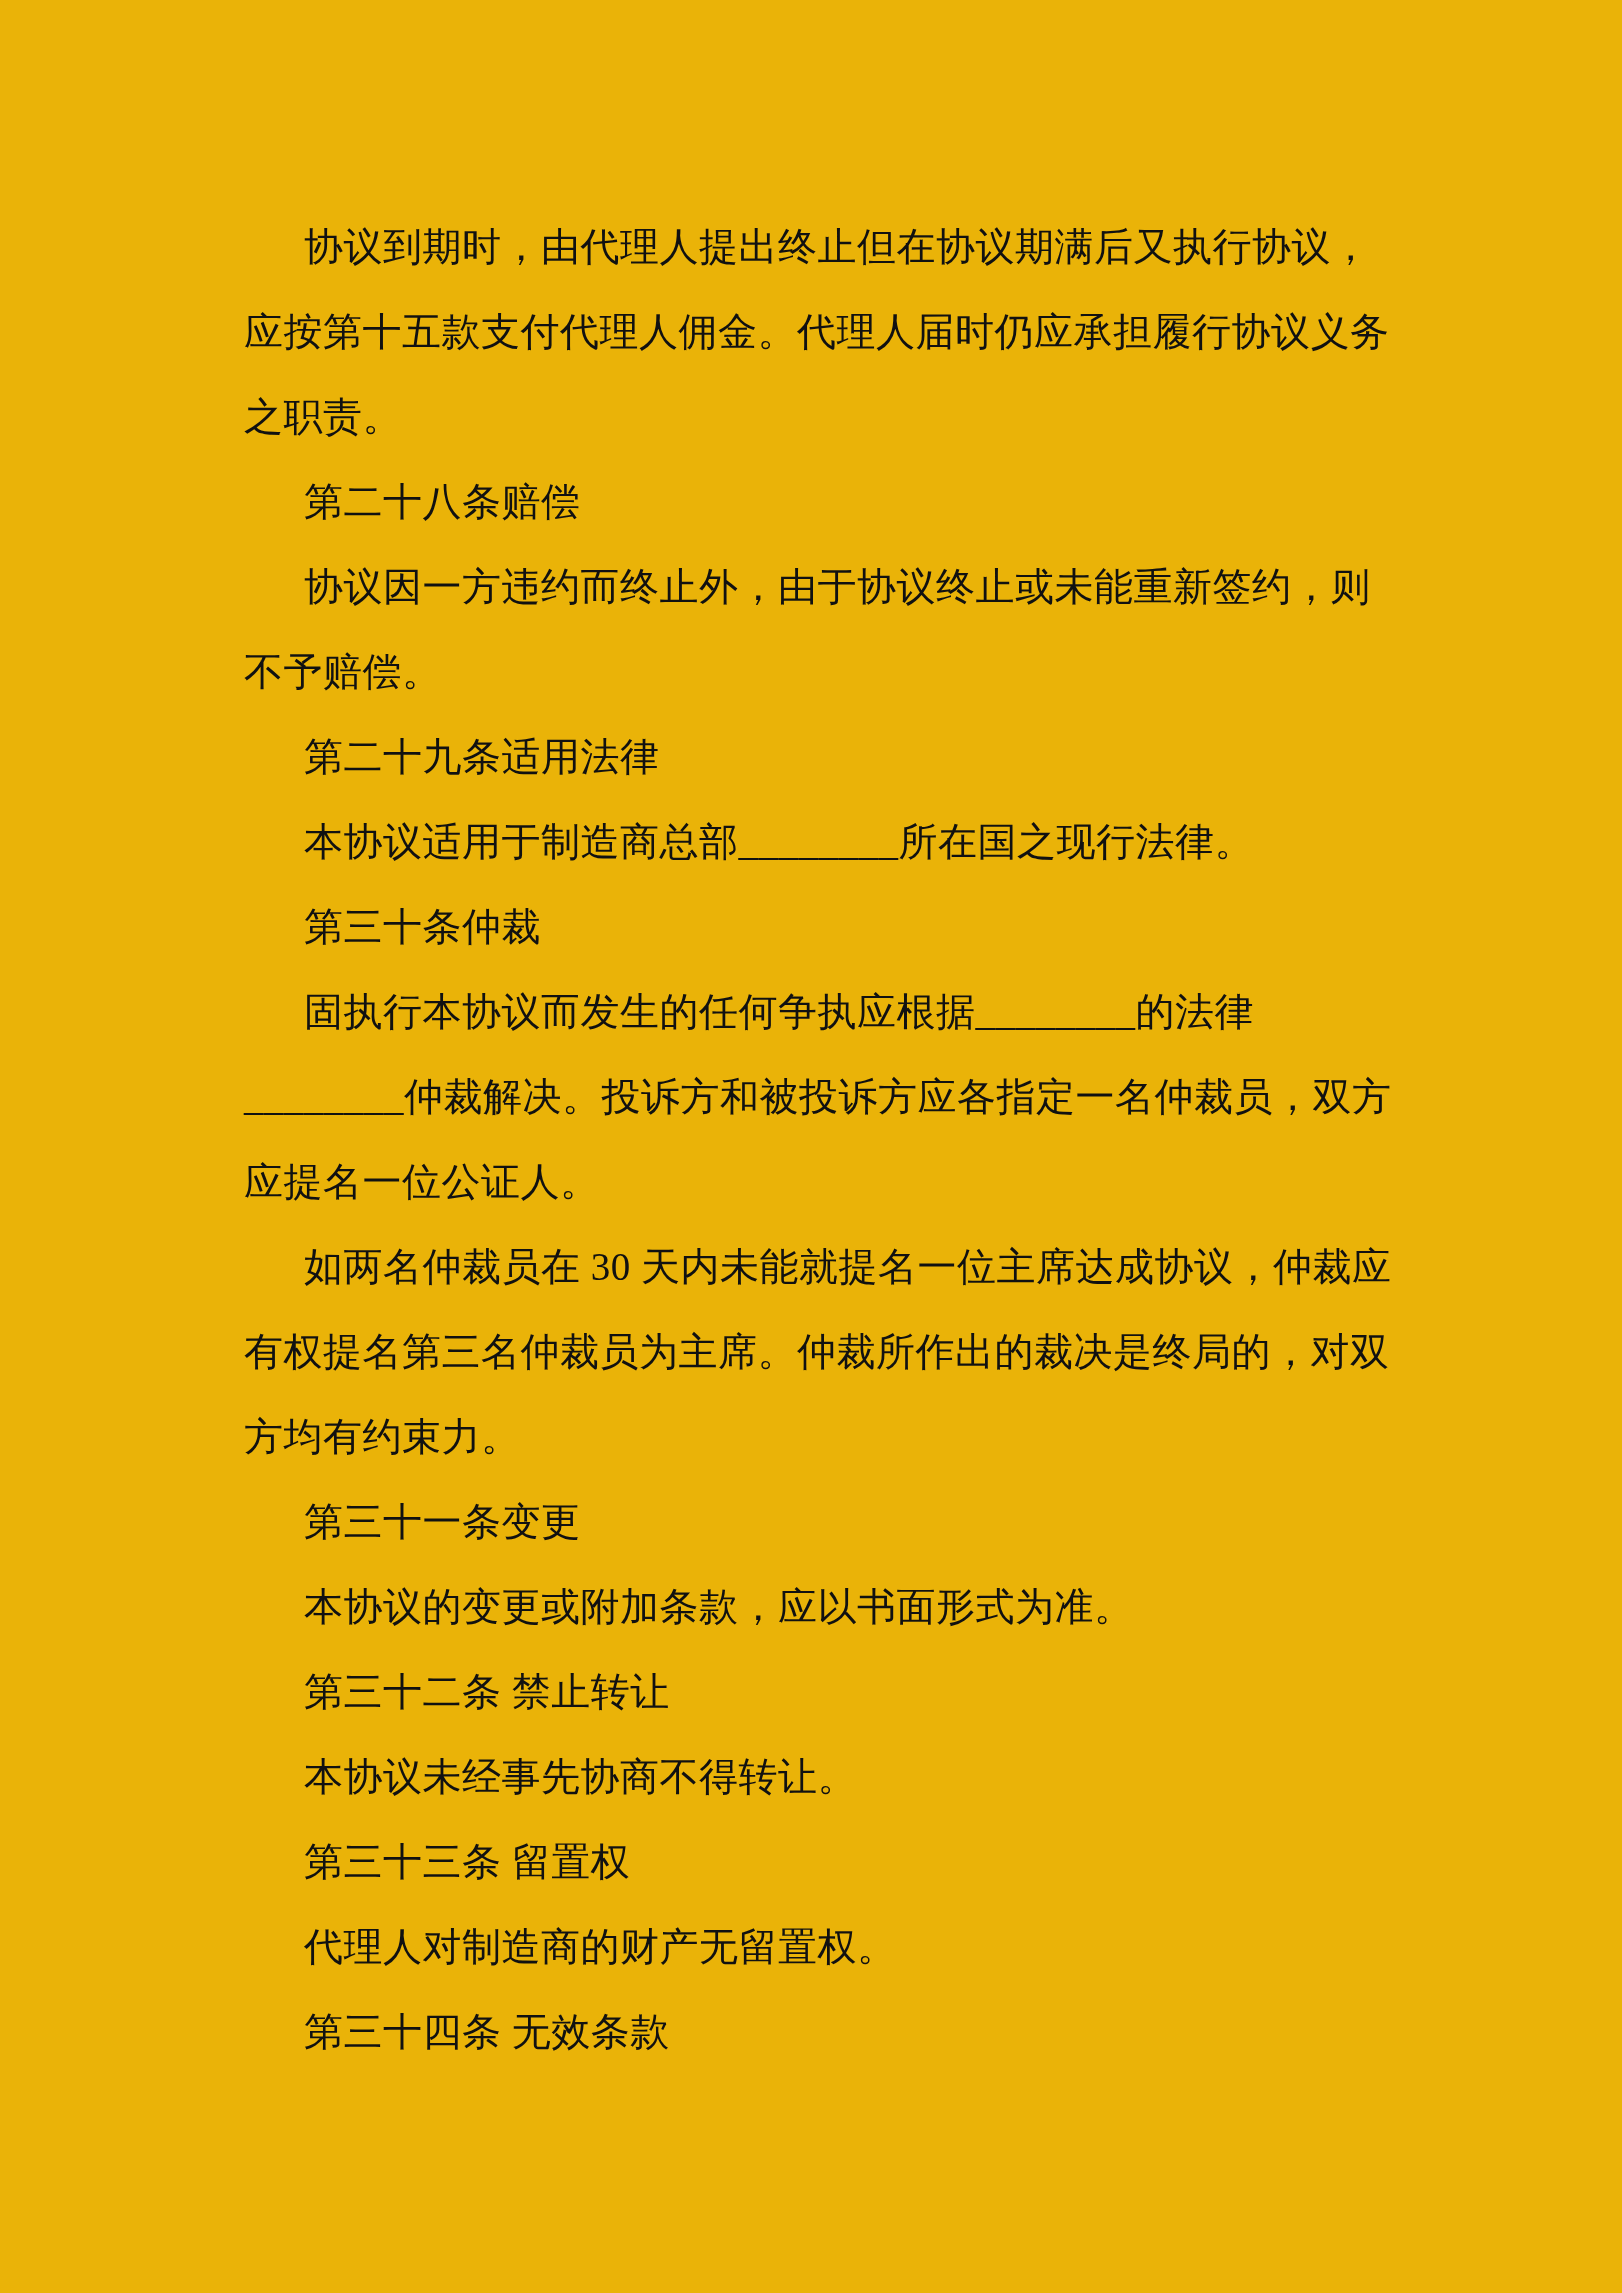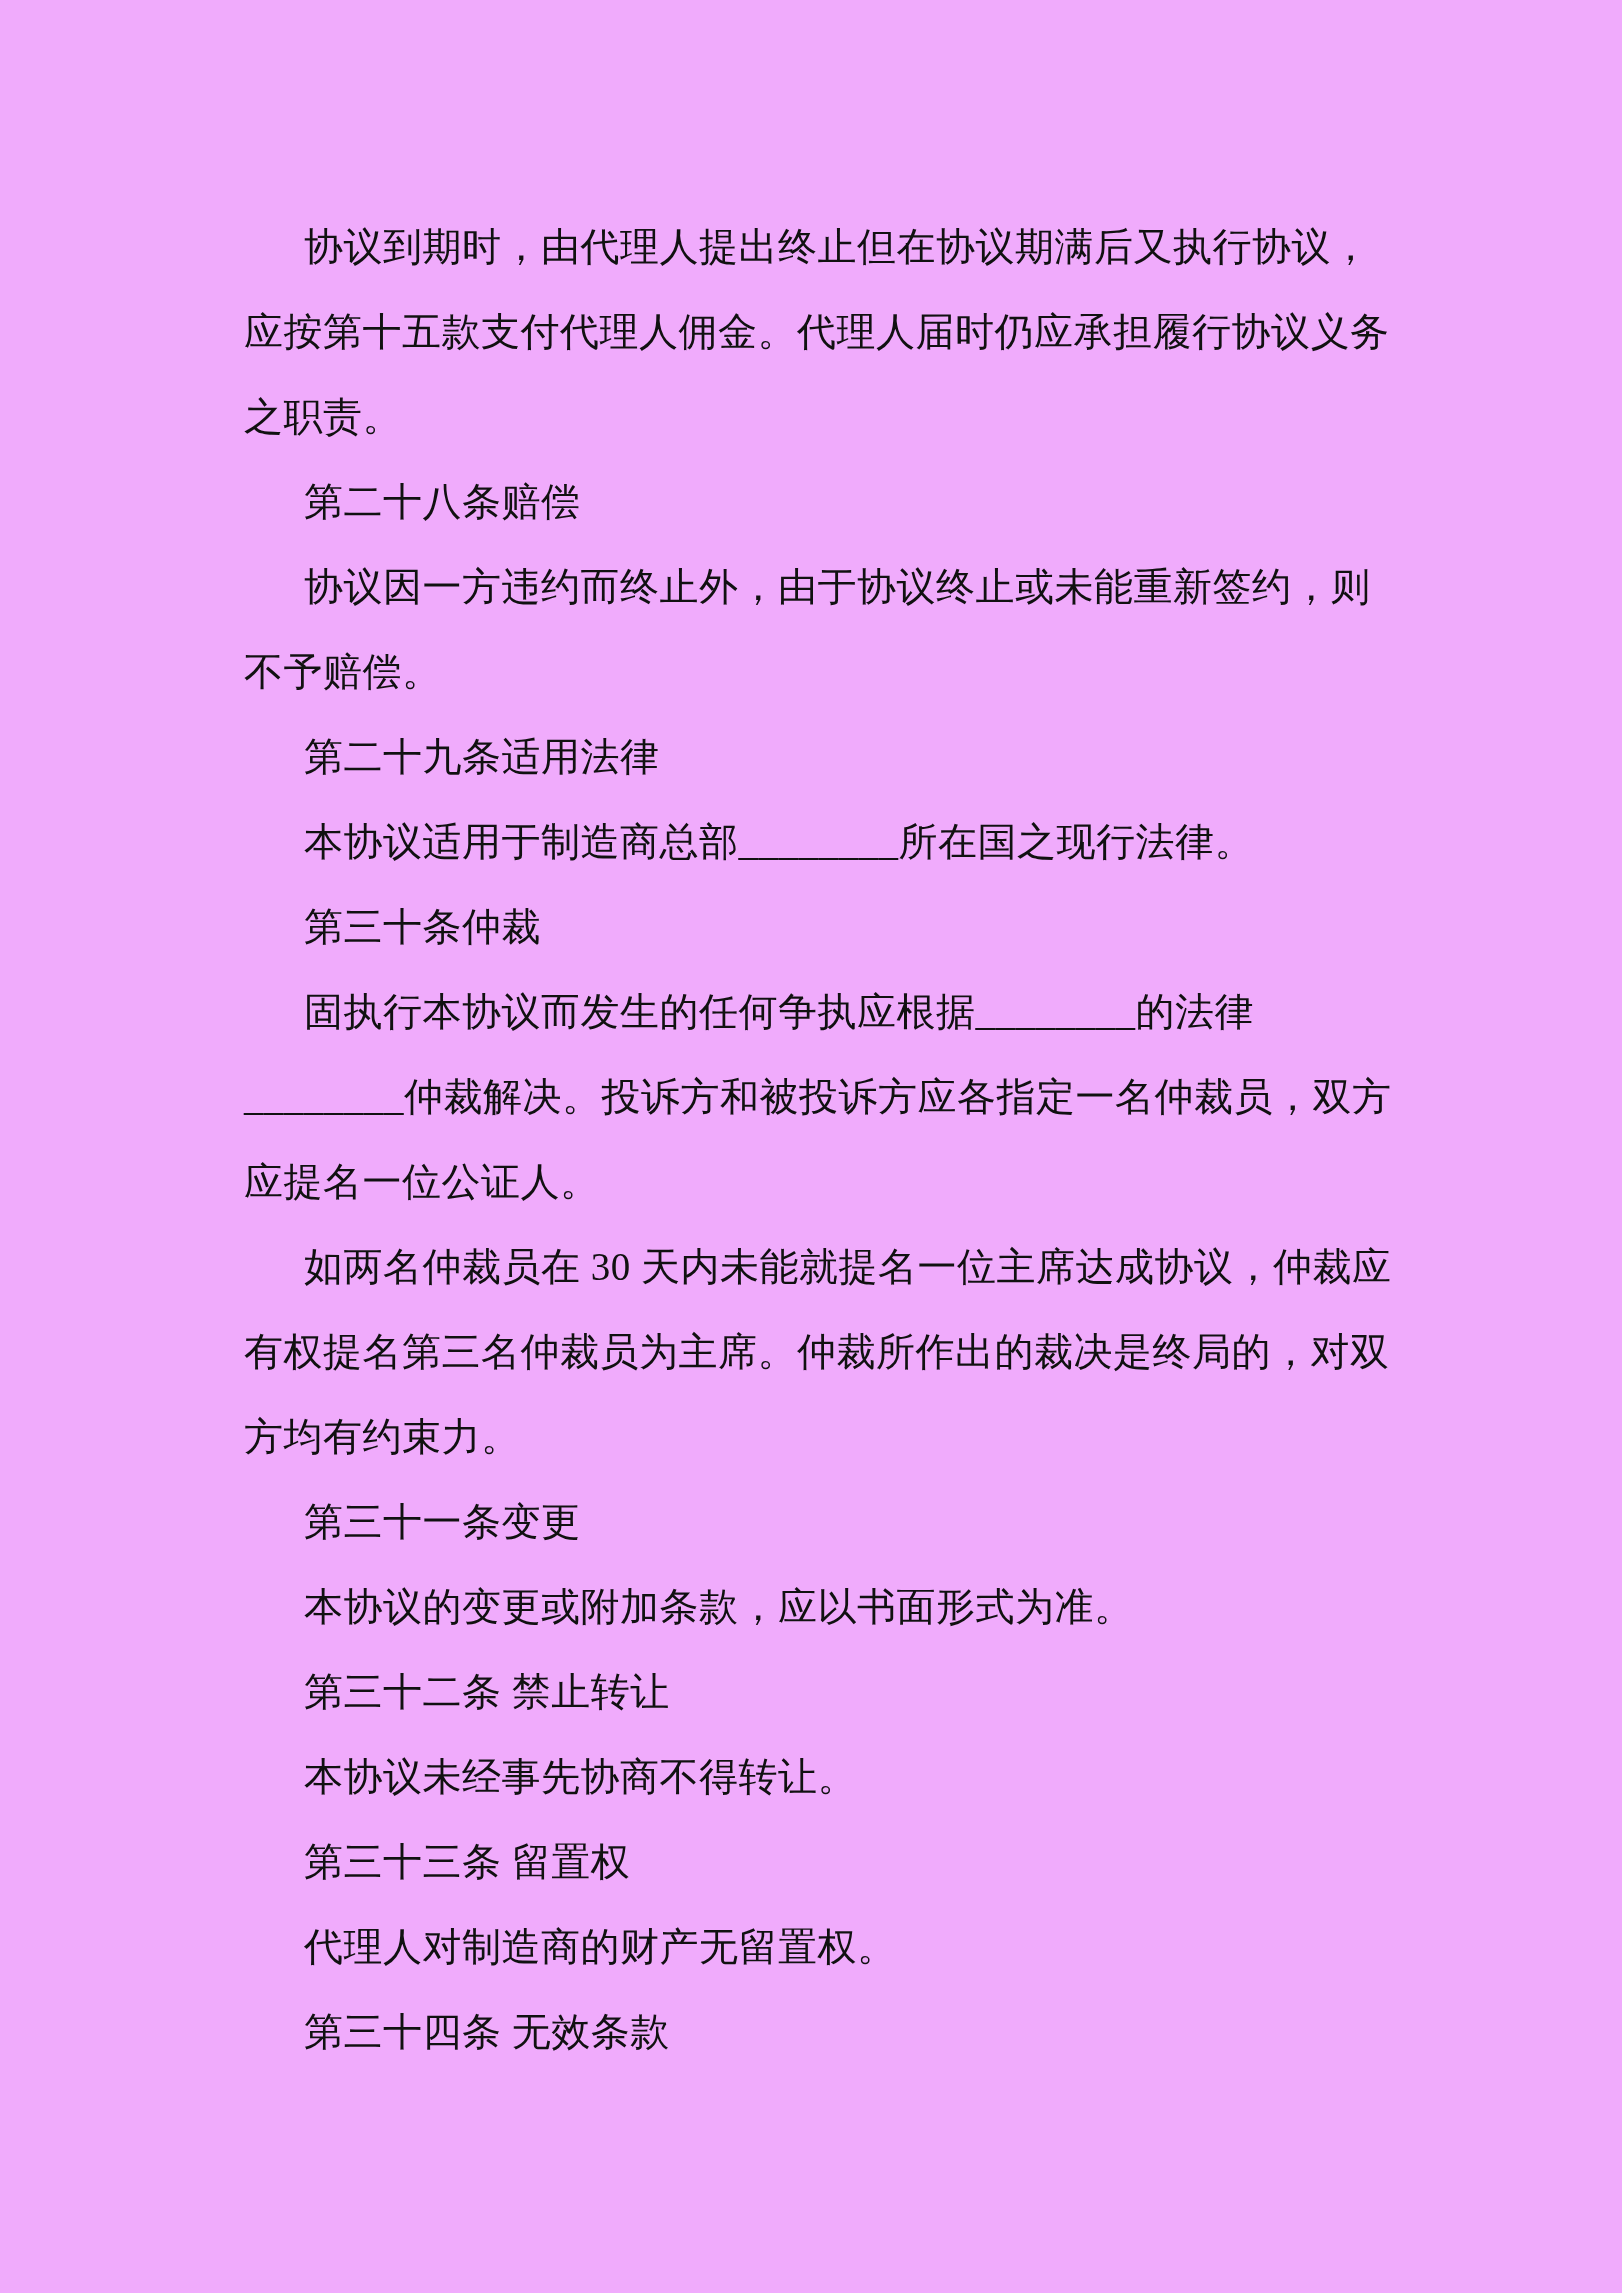--- a/index.html
+++ b/index.html
@@ -30,16 +30,16 @@
     height: 85px;
     overflow: visible;
   }
   .text-line.indented {
     padding-left: 60px;
   }
 </style>
 </head>
 <body>
 
-<div class="page" style="background: #f0abfc;">
+<div class="page" style="background: #eab308;">
   <div class="doc-body" style="color: rgb(17, 17, 17);"><div class="text-line indented">协议到期时，由代理人提出终止但在协议期满后又执行协议，</div><div class="text-line">应按第十五款支付代理人佣金。代理人届时仍应承担履行协议义务</div><div class="text-line">之职责。</div><div class="text-line indented">第二十八条赔偿</div><div class="text-line indented">协议因一方违约而终止外，由于协议终止或未能重新签约，则</div><div class="text-line">不予赔偿。</div><div class="text-line indented">第二十九条适用法律</div><div class="text-line indented">本协议适用于制造商总部________所在国之现行法律。</div><div class="text-line indented">第三十条仲裁</div><div class="text-line indented">固执行本协议而发生的任何争执应根据________的法律</div><div class="text-line">________仲裁解决。投诉方和被投诉方应各指定一名仲裁员，双方</div><div class="text-line">应提名一位公证人。</div><div class="text-line indented">如两名仲裁员在 30 天内未能就提名一位主席达成协议，仲裁应</div><div class="text-line">有权提名第三名仲裁员为主席。仲裁所作出的裁决是终局的，对双</div><div class="text-line">方均有约束力。</div><div class="text-line indented">第三十一条变更</div><div class="text-line indented">本协议的变更或附加条款，应以书面形式为准。</div><div class="text-line indented">第三十二条 禁止转让</div><div class="text-line indented">本协议未经事先协商不得转让。</div><div class="text-line indented">第三十三条 留置权</div><div class="text-line indented">代理人对制造商的财产无留置权。</div><div class="text-line indented">第三十四条 无效条款</div></div>
 </div>
 
 
 </body></html>

